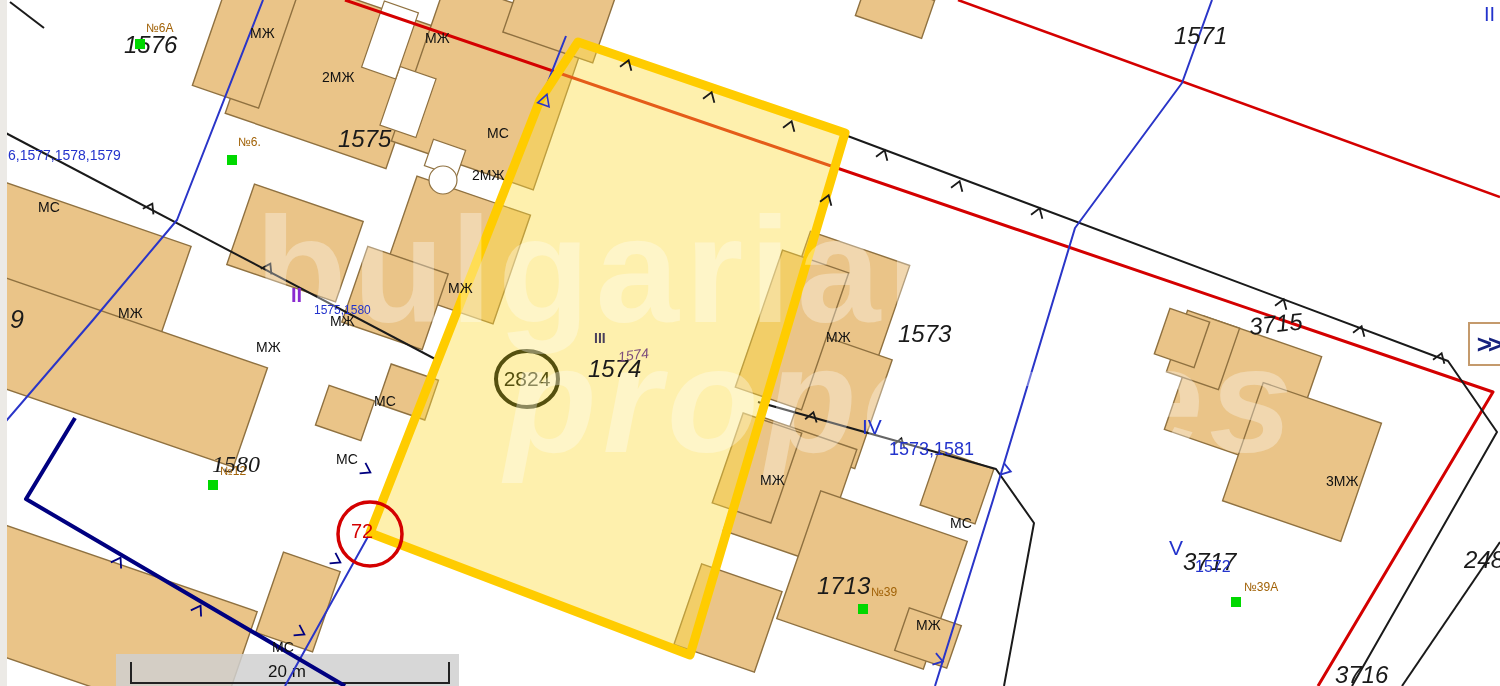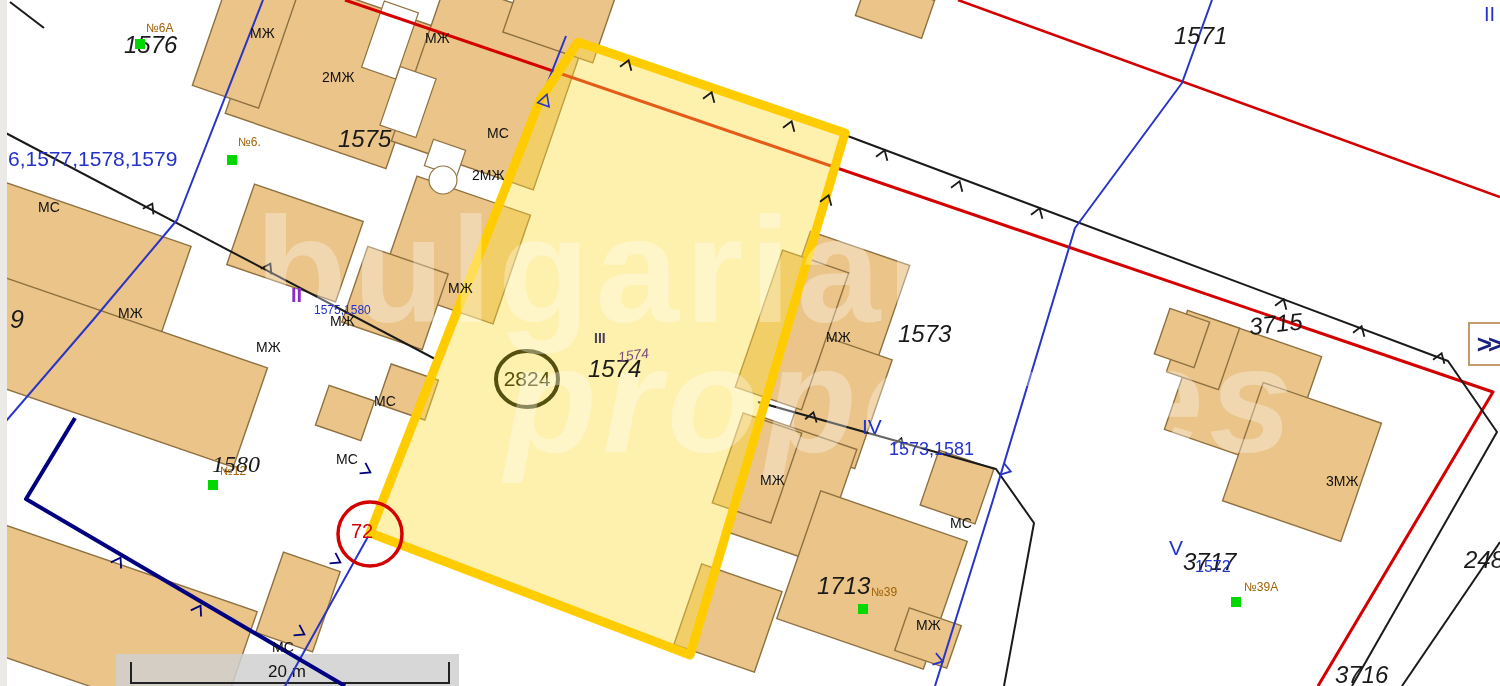--- a/index.html
+++ b/index.html
@@ -133,21 +133,21 @@
       <div class="lbl type" style="left: 425px; top: 31px;">МЖ</div>
       <div class="lbl type" style="left: 322px; top: 70px;">2МЖ</div>
       <div class="lbl type" style="left: 487px; top: 126px;">МС</div>
       <div class="lbl type" style="left: 472px; top: 168px;">2МЖ</div>
       <div class="lbl type" style="left: 448px; top: 281px;">МЖ</div>
       <div class="lbl type" style="left: 826px; top: 330px;">МЖ</div>
       <div class="lbl type" style="left: 760px; top: 473px;">МЖ</div>
       <div class="lbl type" style="left: 950px; top: 516px;">МС</div>
       <div class="lbl type" style="left: 916px; top: 618px;">МЖ</div>
       <div class="lbl type" style="left: 1326px; top: 474px;">3МЖ</div>
-      <div class="lbl blue" style="left: 8px; top: 148px; font-size: 21px;">6,1577,1578,1579</div>
+      <div class="lbl blue" style="left: 8px; top: 148px; font-size: 14px;">6,1577,1578,1579</div>
       <div class="lbl blue" style="left: 314px; top: 304px; font-size: 12px;">1575,1580</div>
       <div class="lbl blue" style="left: 862px; top: 416px; font-size: 21px;">IV</div>
       <div class="lbl blue" style="left: 889px; top: 440px; font-size: 18px;">1573,1581</div>
       <div class="lbl blue" style="left: 1169px; top: 537px; font-size: 21px;">V</div>
       <div class="lbl blue" style="left: 1195px; top: 559px; font-size: 16px; ">1572</div>
       <div class="lbl blue" style="left: 1484px; top: 4px; font-size: 20px;">II</div>
       <div class="lbl purple" style="left: 291px; top: 285px; font-size: 20px;">II</div>
       <div class="lbl dark" style="left: 594px; top: 331px; font-size: 14px;">III</div>
       <div class="lbl mauve" style="left: 617px; top: 350px; font-size: 14px; font-style: italic; transform: rotate(-8deg);">1574</div>
       <div class="lbl green" style="left: 146px; top: 22px;">№6A</div>

